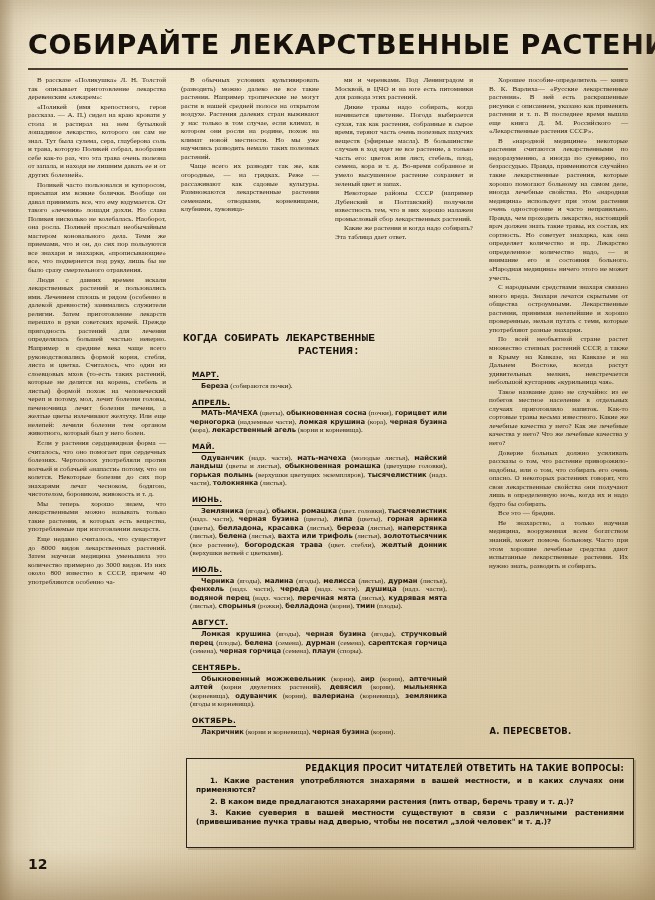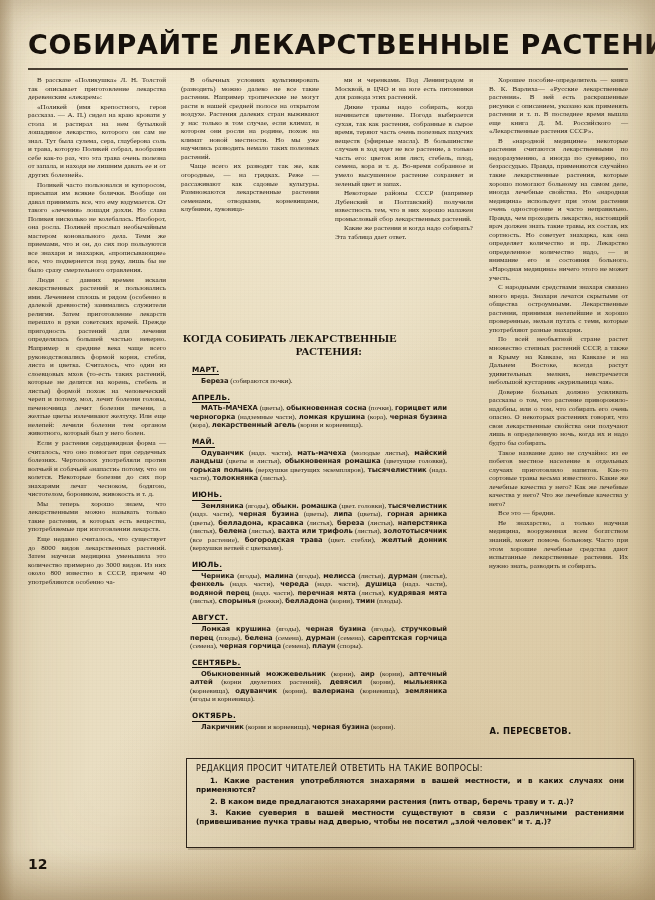--- a/index.html
+++ b/index.html
@@ -66,27 +66,28 @@
     font-family:"Liberation Serif", serif;
     hyphens:manual;
     word-spacing:.2px;
   }
 
   
   .tableblock{
     position:absolute;left:181px;top:332px;width:266px;
   }
   .tbl-title{
-    font-family:Liberation Serif, serif;
+    font-family:Liberation Mono, monospace;
     font-weight:bold;
     font-size:11.2px;
     line-height:13px;
     text-align:center;
     color:#16110c;
     letter-spacing:.15px;
+    margin-bottom:5px;
   }
   .tbl-title .l1{display:block;text-align:left;padding-left:2px;}
   .tbl-title .l2{display:block;padding-left:30px;}
   .month{
     font-family:"DejaVu Sans", sans-serif;
     font-weight:bold;
     font-size:7.3px;
     letter-spacing:.25px;
     color:#16110c;
     display:inline-block;
@@ -110,24 +111,24 @@
     position:absolute;left:186px;top:758px;width:448px;height:90px;
     border:1.4px solid #2b221a;
     background:rgba(255,252,238,0.12);
     box-shadow:2px 2px 0 rgba(60,44,22,.22);
     box-sizing:border-box;
     padding:5px 9px 5px 9px;
   }
   .editbox-inner{border:0;}
   .eb-title{
     font-family:"DejaVu Sans", sans-serif;
-    font-weight:normal;
+    font-weight:bold;
     font-size:8px;
     letter-spacing:.35px;
-    text-align:left;
+    text-align:right;
     color:#15100c;
     margin-bottom:3px;
   }
   .eb-q{
     font-family:"DejaVu Sans", sans-serif;
     font-weight:bold;
     font-size:7.25px;
     line-height:9.1px;
     color:#1a140e;
     text-indent:14px;
@@ -208,22 +209,22 @@
         <p>ми и черенками. Под Ленинградом и Москвой, в ЦЧО и на юге есть питомники для развода этих растений.</p>
         <p>Дикие травы надо собирать, когда начинается цветение. Погода выбирается сухая, так как растения, собранные в сырое время, теряют часть очень полезных пахучих веществ (эфирные масла). В большинстве случаев в ход идет не все растение, а только часть его: цветок или лист, стебель, плод, семена, кора и т. д. Во-время собранное и умело высушенное растение сохраняет и зеленый цвет и запах.</p>
         <p>Некоторые районы СССР (например Лубенский и Полтавский) получили известность тем, что в них хорошо налажен промысловый сбор лекарственных растений.</p>
         <p>Какие же растения и когда надо собирать? Эта таблица дает ответ.</p>
       </div>
     <div class="col c4" id="col4">
         <p>Хорошее пособие-определитель — книга В. К. Варлиха— «Русские лекарственные растения». В ней есть раскрашенные рисунки с описанием, указано как применять растения и т. п. В последнее время вышла еще книга Д. М. Российского — «Лекарственные растения СССР».</p>
         <p>В «народной медицине» некоторые растения считаются лекарственными по недоразумению, а иногда по суеверию, по безрассудью. Правда, применяются случайно такие лекарственные растения, которые хорошо помогают больному на самом деле, иногда лечебные свойства. Но «народная медицина» использует при этом растения очень односторонне и часто неправильно. Правда, чем проходить лекарство, настоящий врач должен знать такие травы, их состав, их сортность. Но советует знахарка, как она определяет количество и пр. Лекарство определенное количество надо, — и внимание его и состояния больного. «Народная медицина» ничего этого не может учесть.</p>
         <p>С народными средствами знахаря связано много вреда. Знахари лечатся скрытыми от общества остроумными. Лекарственные растения, принимая нелепейшие и хорошо проверенные, нельзя путать с теми, которые употребляют разные знахарки.</p>
         <p>По всей необъятной стране растет множество степных растений СССР, а также в Крыму на Кавказе, на Кавказе и на Дальнем Востоке, всегда растут удивительных мелких, невстречается небольшой кустарник «курильница чая».</p>
+        <p>Такое название дано не случайно: из ее побегов местное население в отдельных случаях приготовляло напиток. Как-то сортовые травы весьма известного. Какие же лечебные качества у него? Как же лечебные качества у него? Что же лечебные качества у него?</p>
         <p>Доверие больных должно усиливать рассказы о том, что растение приворожило-надобны, или о том, что собирать его очень опасно. О некоторых растениях говорят, что свои лекарственные свойства они получают лишь в определенную ночь, когда их и надо будто бы собирать.</p>
-        <p>Такое название дано не случайно: из ее побегов местное население в отдельных случаях приготовляло напиток. Как-то сортовые травы весьма известного. Какие же лечебные качества у него? Как же лечебные качества у него? Что же лечебные качества у него?</p>
         <p>Все это — бредни.</p>
         <p>Не знахарство, а только научная медицина, вооруженная всем богатством знаний, может помочь больному. Часто при этом хорошие лечебные средства дают испытанные лекарственные растения. Их нужно знать, разводить и собирать.</p>
       </div>
   </div>
 
   <div class="tableblock">
     <div class="tbl-title">
       <span class="l1">КОГДА СОБИРАТЬ ЛЕКАРСТВЕННЫЕ</span>
       <span class="l2">РАСТЕНИЯ:</span>
     </div>

